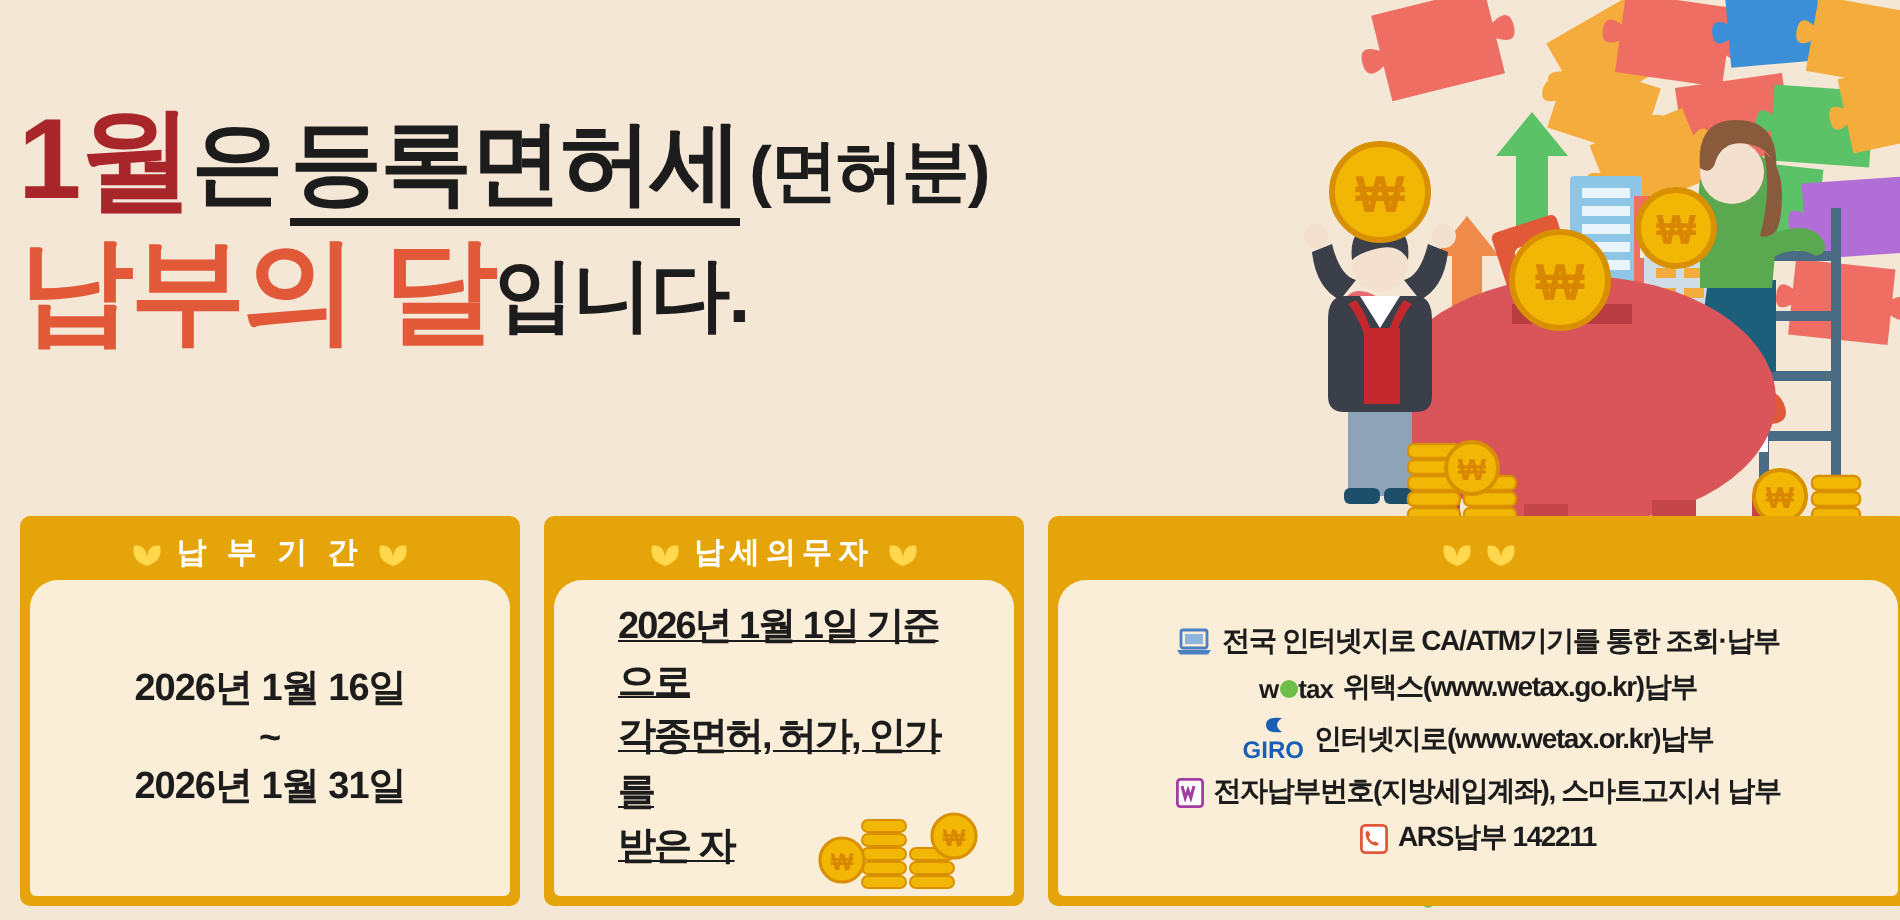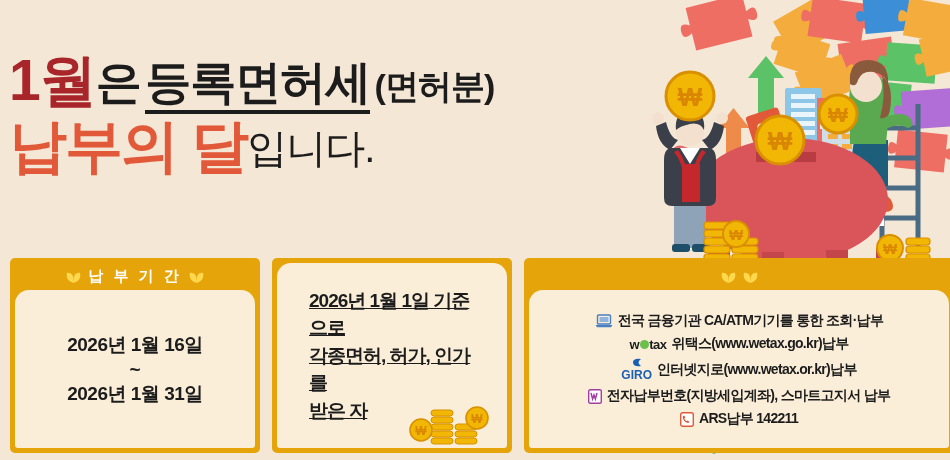--- a/index.html
+++ b/index.html
@@ -30,21 +30,21 @@
   .t-eun { font-size:46px; font-weight:bold; color:#1c1c1c; letter-spacing:-1px; }
   .t-tax {
     font-size:46px; font-weight:bold; color:#1c1c1c; letter-spacing:-1px;
     border-bottom:4px solid #1c1c1c; padding-bottom:2px;
   }
   .t-paren { font-size:34px; font-weight:bold; color:#1c1c1c; letter-spacing:-1px; }
   .t-pay {
     font-size:58px; font-weight:bold; color:#e2593a;
     letter-spacing:-2px; vertical-align:-4px;
   }
-  .t-imnida { font-size:40px; font-weight:normal; color:#1c1c1c; letter-spacing:-1px; }
+  .t-imnida { font-size:40px; font-weight:bold; color:#1c1c1c; letter-spacing:-1px; }
 
   
   #boxes { position:absolute; left:5px; top:258px; width:950px; height:195px; display:flex; }
   .box {
     background:#e5a50a; border-radius:5px; position:relative;
     padding:5px; display:flex; flex-direction:column;
   }
   .box-1 { width:250px; margin-left:5px; }
   .box-2 { width:240px; margin-left:12px; }
   .box-3 { width:430px; margin-left:12px; }
@@ -297,20 +297,31 @@
         </svg>
       </div>
       <div class="box-body">
         <div class="period-line">2026년 1월 16일</div>
         <div class="period-tilde">~</div>
         <div class="period-line">2026년 1월 31일</div>
       </div>
     </div>
 
     <div class="box box-2">
+      <div class="box-head">
+        <svg class="sprout-ico" viewBox="0 0 16 13">
+          <path d="M8 13 q-9 -3 -7 -11 q8 -1 7 11z" fill="#ffd84d"></path>
+          <path d="M8 13 q9 -3 7 -11 q-8 -1 -7 11z" fill="#ffd84d"></path>
+        </svg>
+        <span>납세의무자</span>
+        <svg class="sprout-ico" viewBox="0 0 16 13">
+          <path d="M8 13 q-9 -3 -7 -11 q8 -1 7 11z" fill="#ffd84d"></path>
+          <path d="M8 13 q9 -3 7 -11 q-8 -1 -7 11z" fill="#ffd84d"></path>
+        </svg>
+      </div>
       <div class="box-body">
         <div class="payer-text">2026년 1월 1일 기준으로</div>
         <div class="payer-text">각종면허, 허가, 인가를</div>
         <div class="payer-text">받은 자</div>
         <svg id="coinstack" viewBox="0 0 92 52">
           <g fill="#f2b705" stroke="#d99000" stroke-width="1">
             <rect x="24" y="14" width="22" height="6" rx="3"></rect>
               <rect x="24" y="21" width="22" height="6" rx="3"></rect>
             <rect x="24" y="28" width="22" height="6" rx="3"></rect>
               <rect x="24" y="35" width="22" height="6" rx="3"></rect>
@@ -340,21 +351,21 @@
       </div>
       <div class="box-body">
         <div class="method-list">
 
           <div class="method-row">
             <svg class="m-ico" width="18" height="14" viewBox="0 0 18 14">
               <rect x="2.5" y="1" width="13" height="9" rx="1" fill="none" stroke="#4a7fc1" stroke-width="1.4"></rect>
               <rect x="4.5" y="3" width="9" height="5" fill="#8fb4dd"></rect>
               <path d="M0.5 11 h17 l-1.5 2.2 h-14 z" fill="#4a7fc1"></path>
             </svg>
-            <span>전국 금융기관 CA/ATM기기를 통한 조회·납부</span>
+            <span>전국 인터넷지로 CA/ATM기기를 통한 조회·납부</span>
           </div>
 
           <div class="method-row">
             <span class="wetax-mark">
                 <span>w</span>
                 <span class="wetax-dot"></span>
                 <span>tax</span>
               </span>
             <span>위택스(www.wetax.go.kr)납부</span>
           </div>

